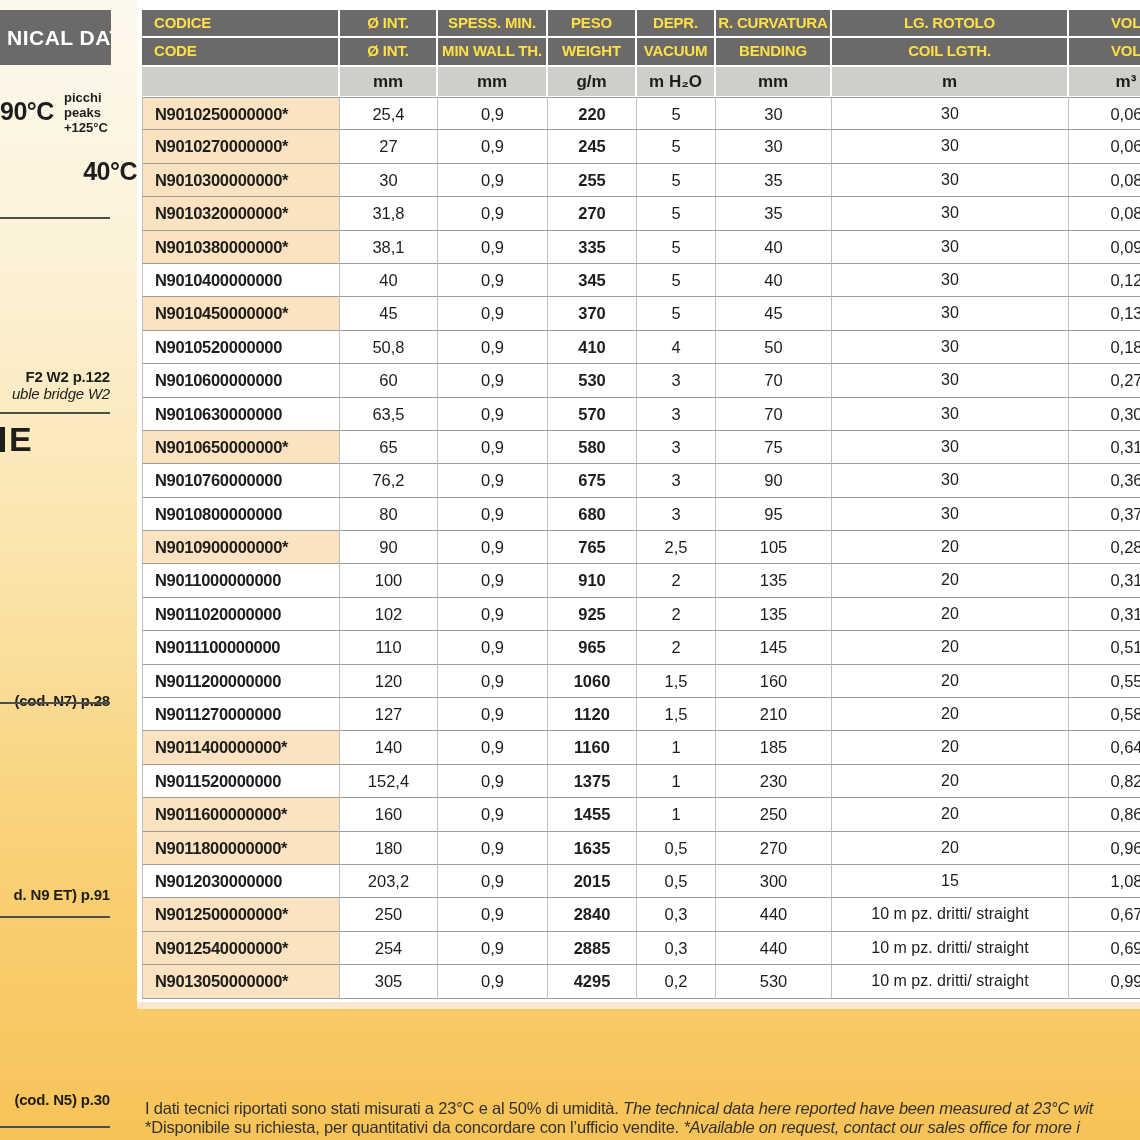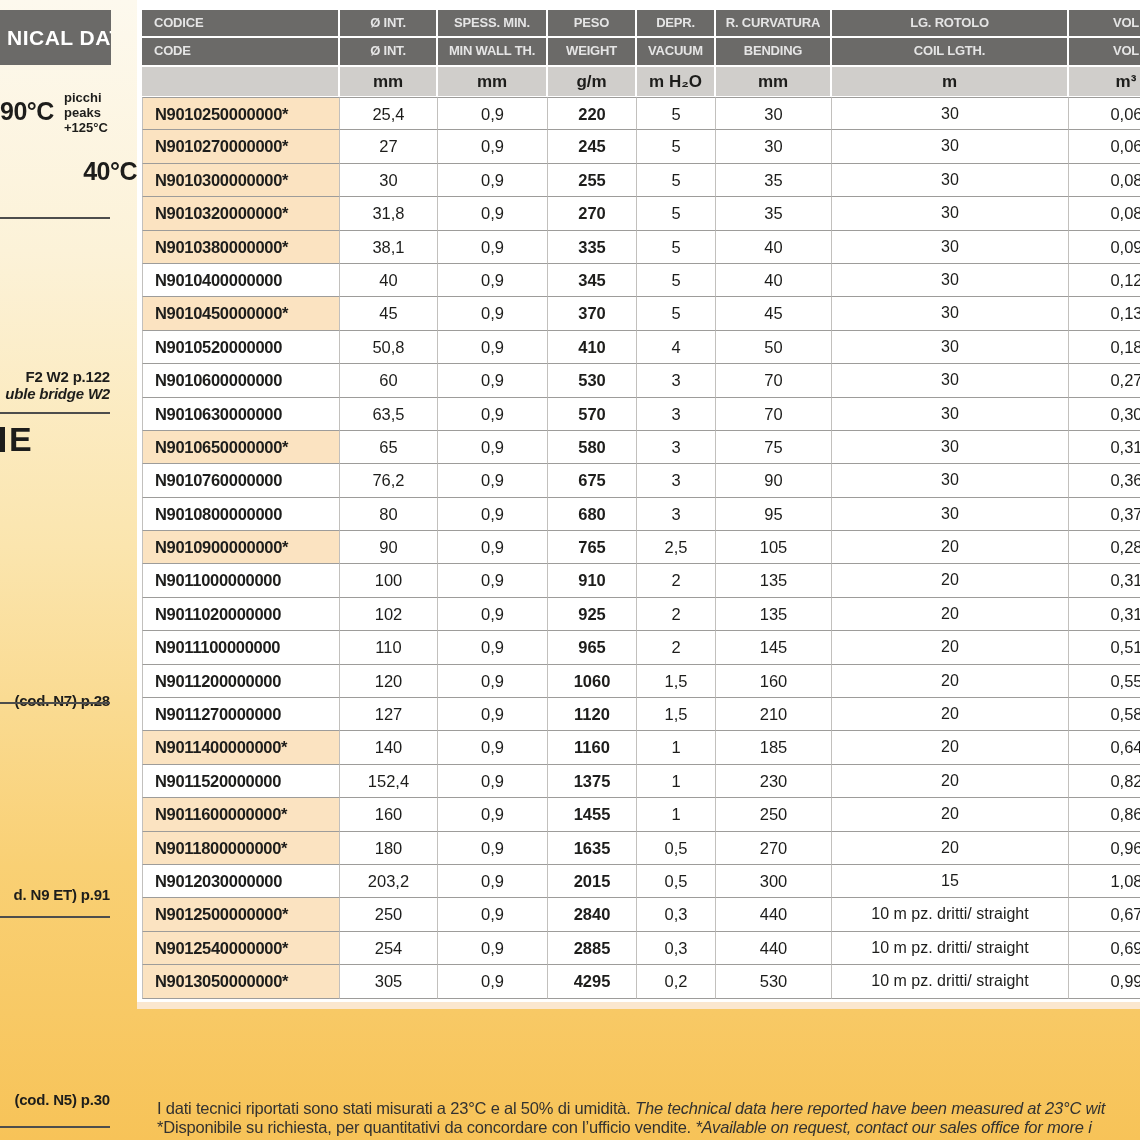--- a/index.html
+++ b/index.html
@@ -14,48 +14,48 @@
 
   
   .sidebar { position:absolute; left:0; top:0; width:137px; height:1140px; }
   .side-band { position:absolute; left:0; top:10px; width:111px; height:55px; background:#6b6a68;
                color:#fff; font-weight:bold; font-size:21px; line-height:55px; padding-left:7px;
                letter-spacing:0.5px; white-space:nowrap; overflow:hidden; }
   .temp-row { position:absolute; left:0; width:137px; white-space:nowrap; }
   .temp-big { font-weight:bold; font-size:25px; letter-spacing:-0.5px; }
   .peaks { position:absolute; left:64px; top:-7px; font-weight:bold; font-size:13px; line-height:15px; }
   .side-ref { position:absolute; right:27px; font-weight:bold; font-size:15px; white-space:nowrap; text-align:right; letter-spacing:-0.2px; }
-  .side-ref .it { font-weight:bold; font-style:italic; }
+  .side-ref .it { font-weight:normal; font-style:italic; }
   .divider { position:absolute; left:0; width:110px; height:2px; background:#4d4d4c; }
   .big-letter { position:absolute; left:0; top:424px; font-weight:bold; font-size:34px; line-height:30px; display:flex; align-items:center; }
   .big-letter .stub { display:inline-block; width:5px; height:25px; background:#1d1d1b; margin-right:4px; }
 
   
   .table-wrap { position:absolute; left:142px; top:10px; width:998px; height:1000px; overflow:hidden; }
   .grid-row { display:grid; grid-template-columns:198px 98px 110px 89px 79px 116px 237px 116px; width:1043px; }
-  .hc { background:#6b6a68; color:#e5e5e5; font-weight:bold; font-size:13px; text-align:center;
+  .hc { background:#6b6a68; color:#fde047; font-weight:bold; font-size:15px; text-align:center;
         border-right:2px solid #fff; letter-spacing:-0.2px; white-space:nowrap; overflow:hidden; }
   .hr1 .hc { height:28px; line-height:26px; border-bottom:2px solid #fff; }
   .hr2 .hc { height:29px; line-height:26px; border-bottom:2px solid #fff; }
   .hc.left { text-align:left; padding-left:12px; }
   .uc { background:#d0cecb; height:30px; line-height:29px; font-weight:bold; font-size:17px; text-align:center;
         border-right:2px solid #fff; border-bottom:1px solid #fff; white-space:nowrap; }
   .dr { height:33.4px; }
   .dc { background:#fff; border-right:1px solid #c2c0bd; border-bottom:1px solid #9d9c9a;
         font-size:16.5px; line-height:32px; text-align:center; white-space:nowrap; overflow:hidden; }
   .dr.first .dc { border-top:1px solid #9d9c9a; }
   .dc.code { font-weight:bold; text-align:left; padding-left:12px; border-left:1px solid #c2c0bd; letter-spacing:-0.3px; }
   .dc.code.star { background:#fbe3c1; }
   .dc.weight { font-weight:bold; }
   .dc.coil { font-size:16px; }
 
   
   .footer-note { position:absolute; left:145px; top:1099px; width:995px; height:41px; overflow:hidden;
                  font-size:16.5px; line-height:19px; color:#333230; letter-spacing:-0.2px; }
-  .footer-note div { white-space:nowrap;margin-left:12px; }
+  .footer-note div { white-space:nowrap; }
   .footer-note .it { font-style:italic; }
 </style>
 </head>
 <body>
 
 <div class="page">
 
   <div class="table-backdrop"></div>
   <div class="table-bottom-strip"></div>
 

